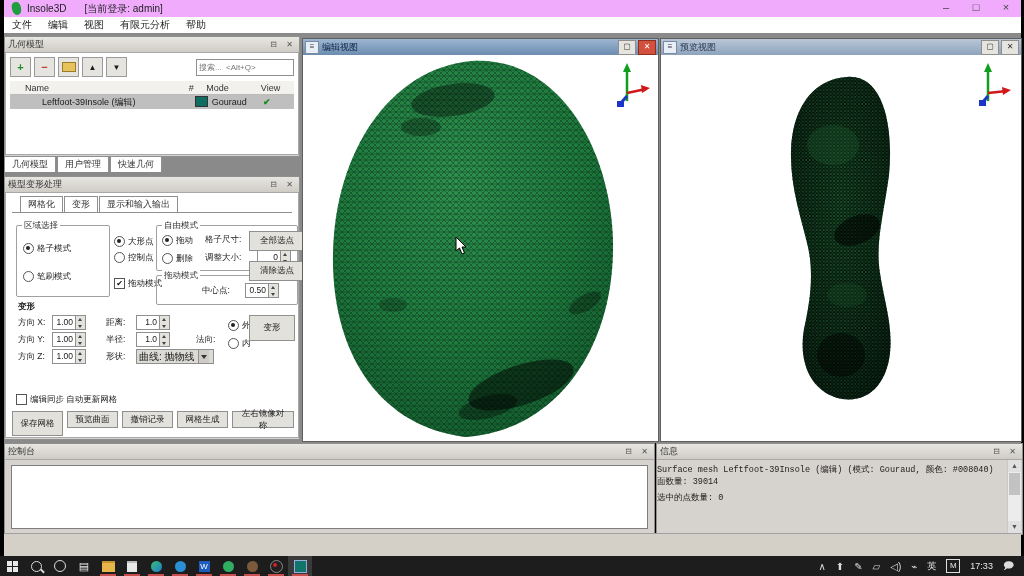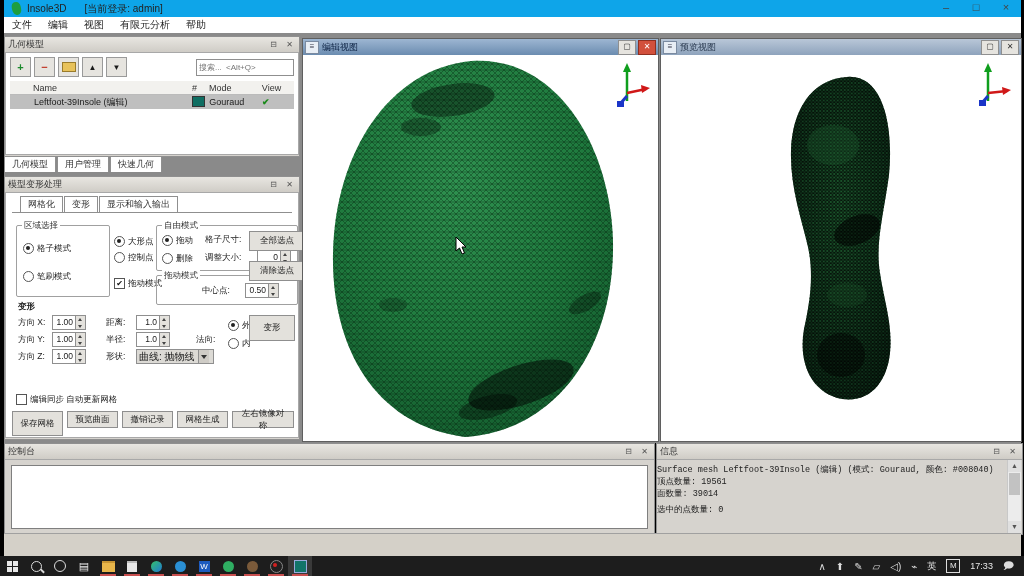--- a/index.html
+++ b/index.html
@@ -1,21 +1,21 @@
 <!DOCTYPE html>
 <html><head>
 <meta charset="utf-8">
 <style>
   html,body{margin:0;padding:0;background:#000;}
   #screen{position:relative;width:1024px;height:576px;background:#000;overflow:hidden;
           font-family:"Liberation Sans",sans-serif;font-size:10px;color:#1a1a1a;-webkit-font-smoothing:none;}
   .abs{position:absolute;}
 
   
-  .titlebar{left:4px;top:0;width:1017px;height:17px;background:#0ea5e9;border-bottom:1px solid #e2e2e2;
+  .titlebar{left:4px;top:0;width:1017px;height:17px;background:#f0abfc;border-bottom:1px solid #e2e2e2;
             display:flex;align-items:center;}
   .appicon{width:9px;height:13px;background:#1e9e3e;border-radius:40% 40% 45% 45%;margin:0 6px 0 8px;transform:rotate(-12deg);}
   .apptitle{font-size:10px;color:#222;}
   .loginstat{font-size:10px;color:#222;margin-left:18px;}
   .wincontrols{margin-left:auto;display:flex;}
   .wcbtn{width:30px;height:17px;text-align:center;line-height:15px;color:#444;font-size:11px;}
   .menubar{left:4px;top:17px;width:1017px;height:16px;background:#ffffff;display:flex;align-items:center;border-bottom:1px solid #d0d0d0;}
   .menuitem{padding:0 8px;font-size:10px;color:#222;}
 
   .mainbg{left:4px;top:33px;width:1017px;height:410px;background:#8a8a8a;}
@@ -128,27 +128,27 @@
         <span class="toolbtn" style="color:#1d8a2d;">+</span>
         <span class="toolbtn" style="color:#c23b2a;">−</span>
         <span class="toolbtn">
             <i style="width:12px;height:8px;background:#e8c25a;border:1px solid #9a7b2a;display:block;"></i>
           </span>
         <span class="toolbtn" style="font-size:8px;">▲</span>
         <span class="toolbtn" style="font-size:8px;">▼</span>
         <input class="searchbox" style="margin-left: auto;" placeholder="搜索...  &lt;Alt+Q&gt;">
       </div>
       <div class="gridhead" style="margin-top:4px;">
-        <span style="width:168px;padding-left:15px;margin-left:8px;">Name</span>
+        <span style="width:168px;padding-left:15px;">Name</span>
         <span style="width:18px;">#</span>
         <span style="width:56px;">Mode</span>
         <span style="width:34px;">View</span>
       </div>
       <div class="gridrow">
-        <span style="width:168px;padding-left:24px;">Leftfoot-39Insole (编辑)</span>
+        <span style="width:168px;padding-left:8px;margin-left:24px;">Leftfoot-39Insole (编辑)</span>
         <span style="width:18px;"><span class="swatch" style="background:#0f6e62;display:inline-block;"></span></span>
         <span style="width:56px;">Gouraud</span>
         <span style="width:34px;color:#1a8a1a;font-weight:bold;">✔</span>
       </div>
     </div>
   </div>
 
   <div class="abs tabsrow" style="left:4px;top:157px;">
     <span class="tab active">几何模型</span>
     <span class="tab">用户管理</span>
@@ -401,21 +401,20 @@
   <div class="abs dockpanel" style="left:656px;top:443px;width:365px;height:90px;">
     <div class="phead">
       <span>信息</span>
       <span class="ptools">
         <span class="pico">⊟</span>
         <span class="pico">✕</span>
       </span>
     </div>
     <div style="position:relative;background:#d6d3ce;height:73px;padding:4px 18px 0 0;box-sizing:border-box;overflow:hidden;">
       <div class="infoline">Surface mesh Leftfoot-39Insole (编辑)  (模式: Gouraud, 颜色: #008040)</div>
-      <div class="infoline">顶点数量: 19561</div>
       <div class="infoline">面数量: 39014</div>
       <div class="infoline" style="margin-top:4px;">选中的点数量: 0</div>
     </div>
     <div class="scrollcol">
       <div class="scrollbtn">▲</div>
       <div class="scrollthumb"></div>
       <div class="scrollbtn" style="position:absolute;bottom:0;width:100%;">▼</div>
     </div>
   </div>
 

